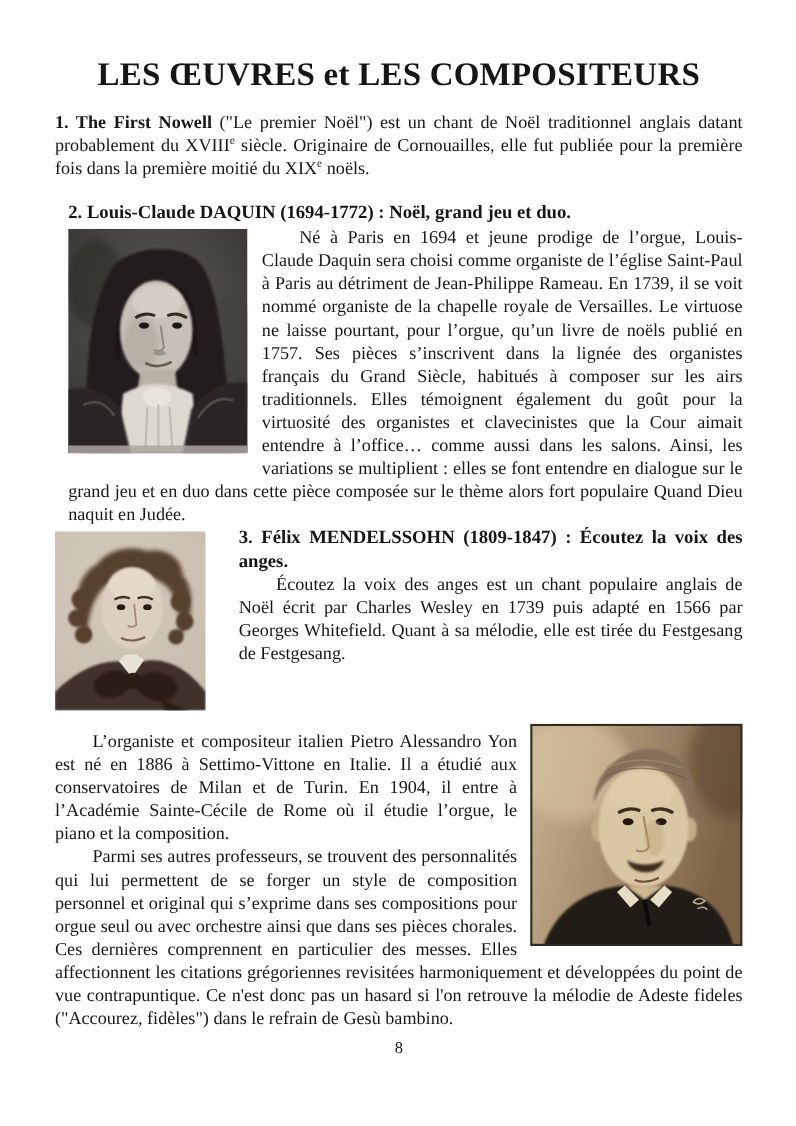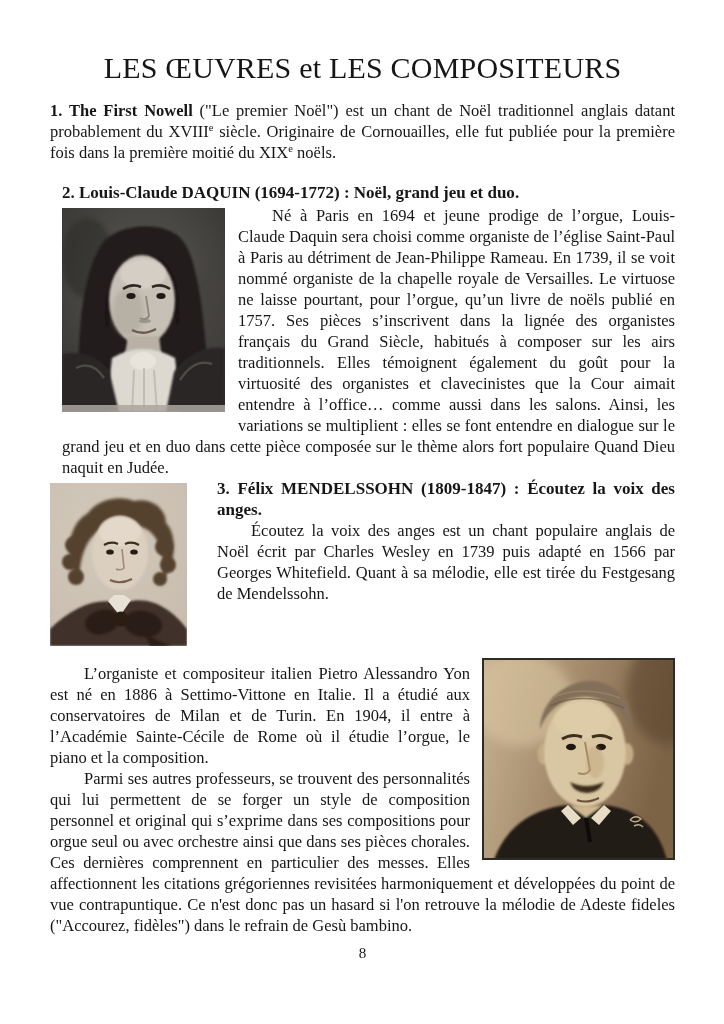--- a/index.html
+++ b/index.html
@@ -2,21 +2,21 @@
 <html><head>
 <meta charset="utf-8">
 <style>
   html,body{margin:0;padding:0;background:#ffffff;}
   .page{
     width:724px;height:1024px;background:#ffffff;position:relative;
     box-sizing:border-box;padding:47px 49px 0 50px;overflow:hidden;
     font-family:"Liberation Serif","DejaVu Serif",serif;color:#161616;
   }
   .title{
-    font-size:30px;line-height:42px;font-weight:normal;text-align:center;
+    font-size:30px;line-height:42px;font-weight:bold;text-align:center;
     margin:0 0 11px 0;letter-spacing:.2px;
   }
   .para{font-size:16.5px;line-height:21px;text-align:justify;margin:0;}
   .heading{font-size:17px;line-height:21px;font-weight:bold;margin:0;}
   .i{}
   b{font-weight:bold;}
   sup.e{font-size:10.5px;vertical-align:super;line-height:0;}
   .indent{text-indent:34px;}
   .flow{display:flow-root;}
   .sec2{margin-top:19px;padding-left:12px;}
@@ -122,21 +122,21 @@
         <path d="M60,97 Q70,102 82,96" stroke="#7b5f4c" stroke-width="2" fill="none"></path>
         <path d="M0,163 L0,146 C22,124 48,114 66,120 L70,127 L77,119 C100,112 122,126 137,146 L137,163 Z" filter="url(#b3)" fill="#3f332a"></path>
         <path d="M58,118 L70,133 L81,117 L74,112 L64,112 Z" fill="#e8e2d6"></path>
         <ellipse cx="52" cy="139" rx="17" ry="12" transform="rotate(-14 52 139)" filter="url(#b3)" fill="#2b1d12"></ellipse>
         <ellipse cx="93" cy="141" rx="19" ry="13" transform="rotate(10 93 141)" filter="url(#b3)" fill="#2b1d12"></ellipse>
         <circle cx="71" cy="136" r="7.5" fill="#2b1d12"></circle>
         <path d="M96,152 Q112,160 122,163 L100,163 Z" filter="url(#b3)" fill="#2b1d12"></path>
       </svg>
     </span>
     <p class="heading"><b>3. Félix MENDELSSOHN (1809-1847) : </b><b class="i">Écoutez la voix des anges</b><b>.</b></p>
-    <p class="para indent"><span class="i">Écoutez la voix des anges</span><span> est un chant populaire anglais de Noël écrit par Charles Wesley en 1739 puis adapté en 1566 par Georges Whitefield. Quant à sa mélodie, elle est tirée du </span><span class="i">Festgesang</span><span> de Mendelssohn.</span></p>
+    <p class="para indent"><span class="i">Écoutez la voix des anges</span><span> est un chant populaire anglais de Noël écrit par Charles Wesley en 1739 puis adapté en 1566 par Georges Whitefield. Quant à sa mélodie, elle est tirée du </span><span class="i">Festgesang</span><span> de Festgesang.</span></p>
   </div>
 
   <div class="sec4">
     <div class="flow">
       <span class="photo ph-yon" role="img" aria-label="Portrait de Pietro Alessandro Yon">
         <svg width="193" height="202" viewBox="0 0 193 202">
           <defs>
             <linearGradient id="gYon" x1="0" y1="0" x2="1" y2="0.25">
               <stop offset="0%" stop-color="#c9b392"></stop>
               <stop offset="100%" stop-color="#7d6346"></stop>

